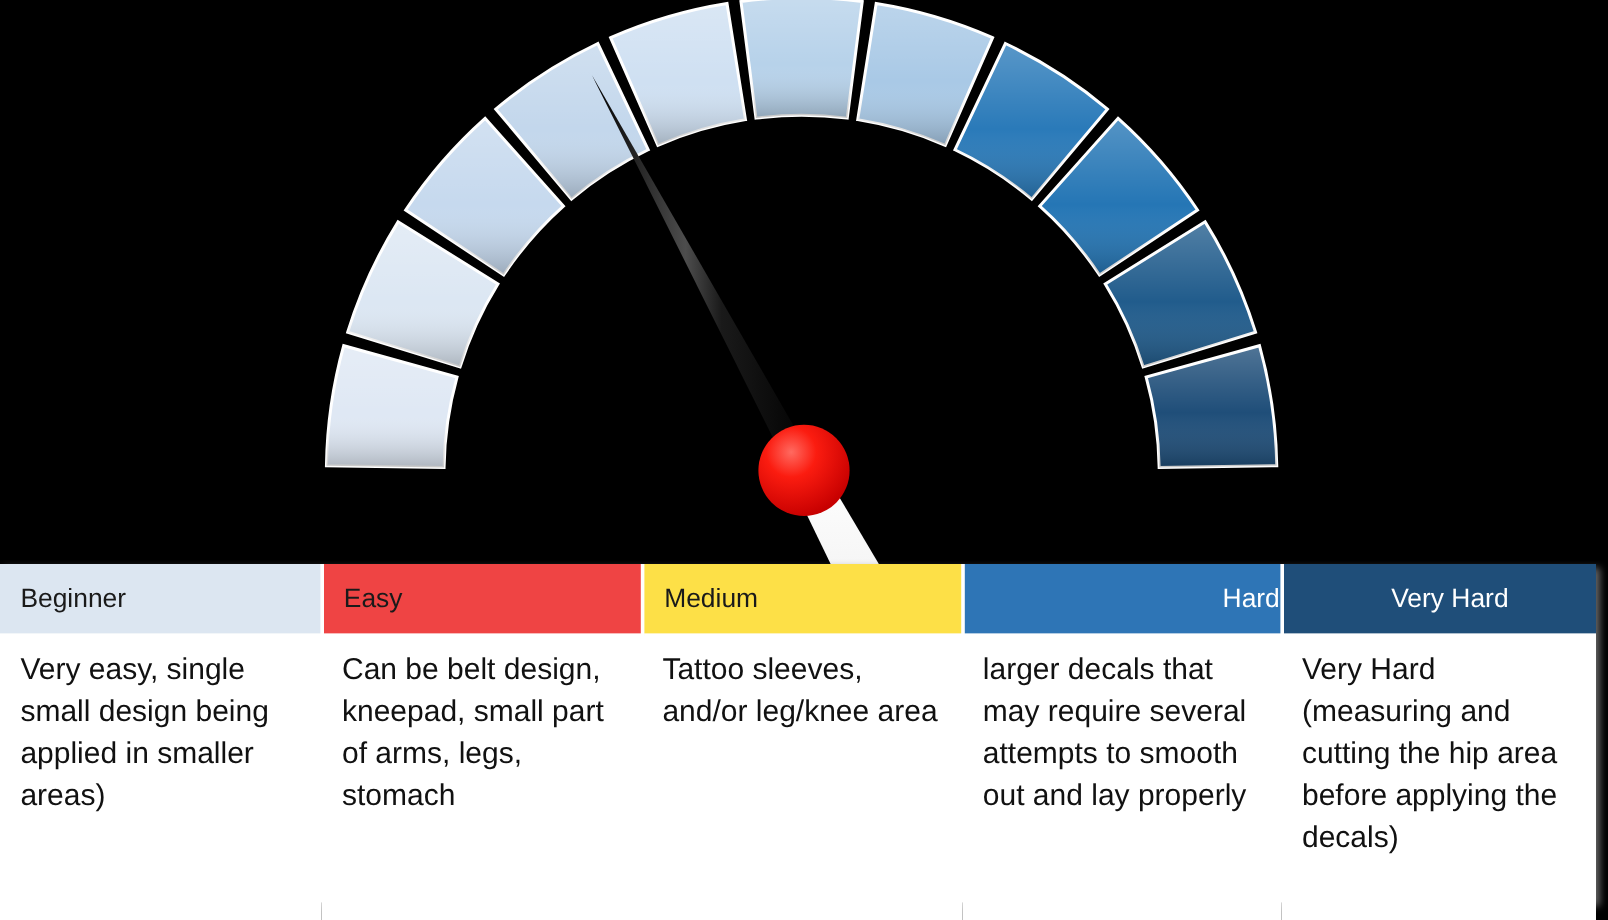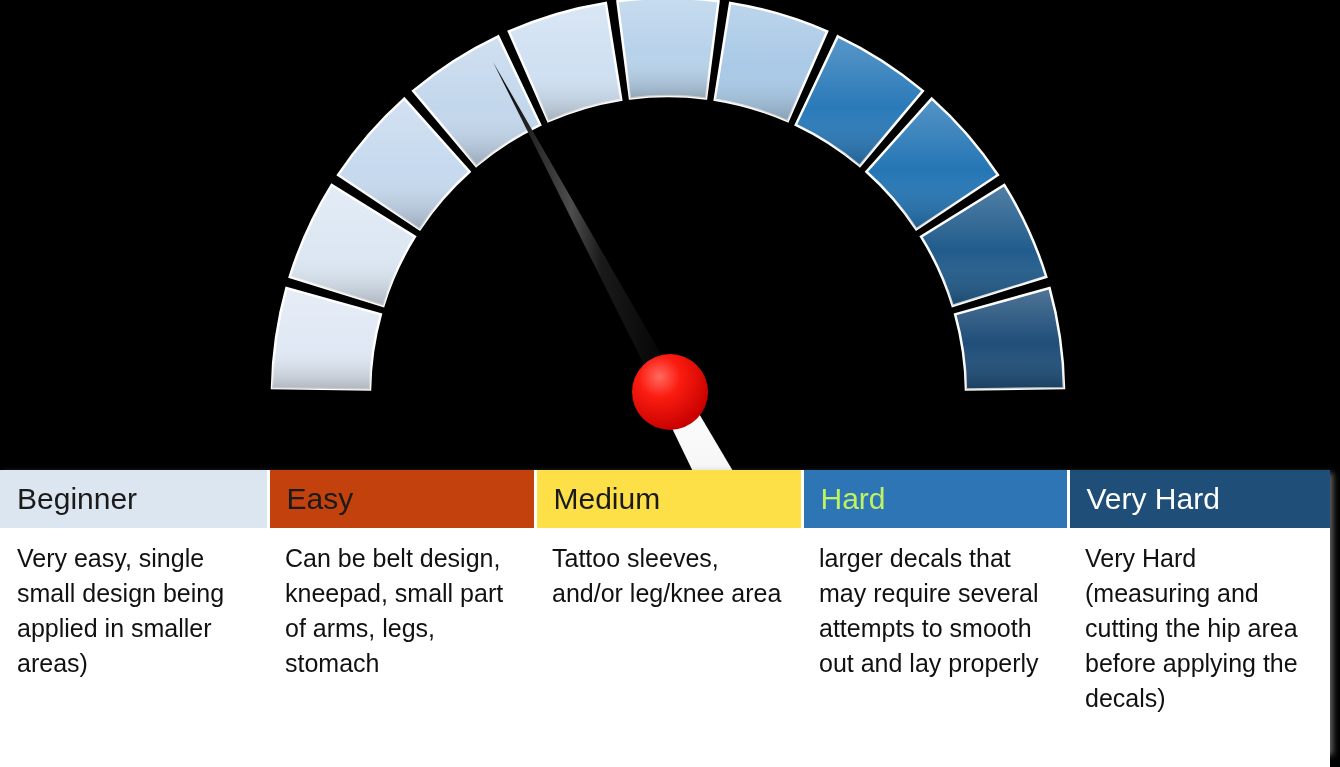--- a/index.html
+++ b/index.html
@@ -57,21 +57,21 @@
   table.legend-table col.c2 { width: 267px; }
   table.legend-table col.c3 { width: 267px; }
   table.legend-table col.c4 { width: 266px; }
   table.legend-table col.c5 { width: 262px; }
 
   table.legend-table th {
     height: 58px;
     text-align: left;
     vertical-align: middle;
     font-weight: normal;
-    font-size: 30px;
+    font-size: 22px;
     padding: 0 0 0 17px;
     border-right: 3px solid #ffffff;
     border-bottom: 3px solid #ffffff;
     white-space: nowrap;
   }
   table.legend-table th:last-child { border-right: none; }
 
   table.legend-table td {
     vertical-align: top;
     font-size: 25px;
@@ -150,24 +150,24 @@
       <colgroup>
         <col class="c1">
           <col class="c2">
           <col class="c3">
           <col class="c4">
           <col class="c5">
       </colgroup>
       <thead>
         <tr>
           <th style="background: rgb(220, 230, 241); color: rgb(26, 26, 26);">Beginner</th>
-          <th style="background: #c2410c; color: rgb(26, 26, 26);">Easy</th>
+          <th style="background: #ef4444; color: rgb(26, 26, 26);">Easy</th>
           <th style="background: #fde047; color: rgb(26, 26, 26);">Medium</th>
-          <th style="background: rgb(46, 117, 182); color: #bef264;">Hard</th>
-          <th style="background: rgb(31, 78, 121); color: rgb(255, 255, 255);">Very Hard</th>
+          <th style="background: rgb(46, 117, 182); color: #ffffff; text-align: right;">Hard</th>
+          <th style="background: rgb(31, 78, 121); color: rgb(255, 255, 255); text-align: center;">Very Hard</th>
         </tr>
       </thead>
       <tbody>
         <tr>
           <td>Very easy, single small design being applied in smaller areas)</td>
           <td>Can be belt design, kneepad, small part of arms, legs, stomach</td>
           <td>Tattoo sleeves, and/or leg/knee area</td>
           <td>larger decals that may require several attempts to smooth out and lay properly</td>
           <td>Very Hard (measuring and cutting the hip area before applying the decals)</td>
         </tr>

